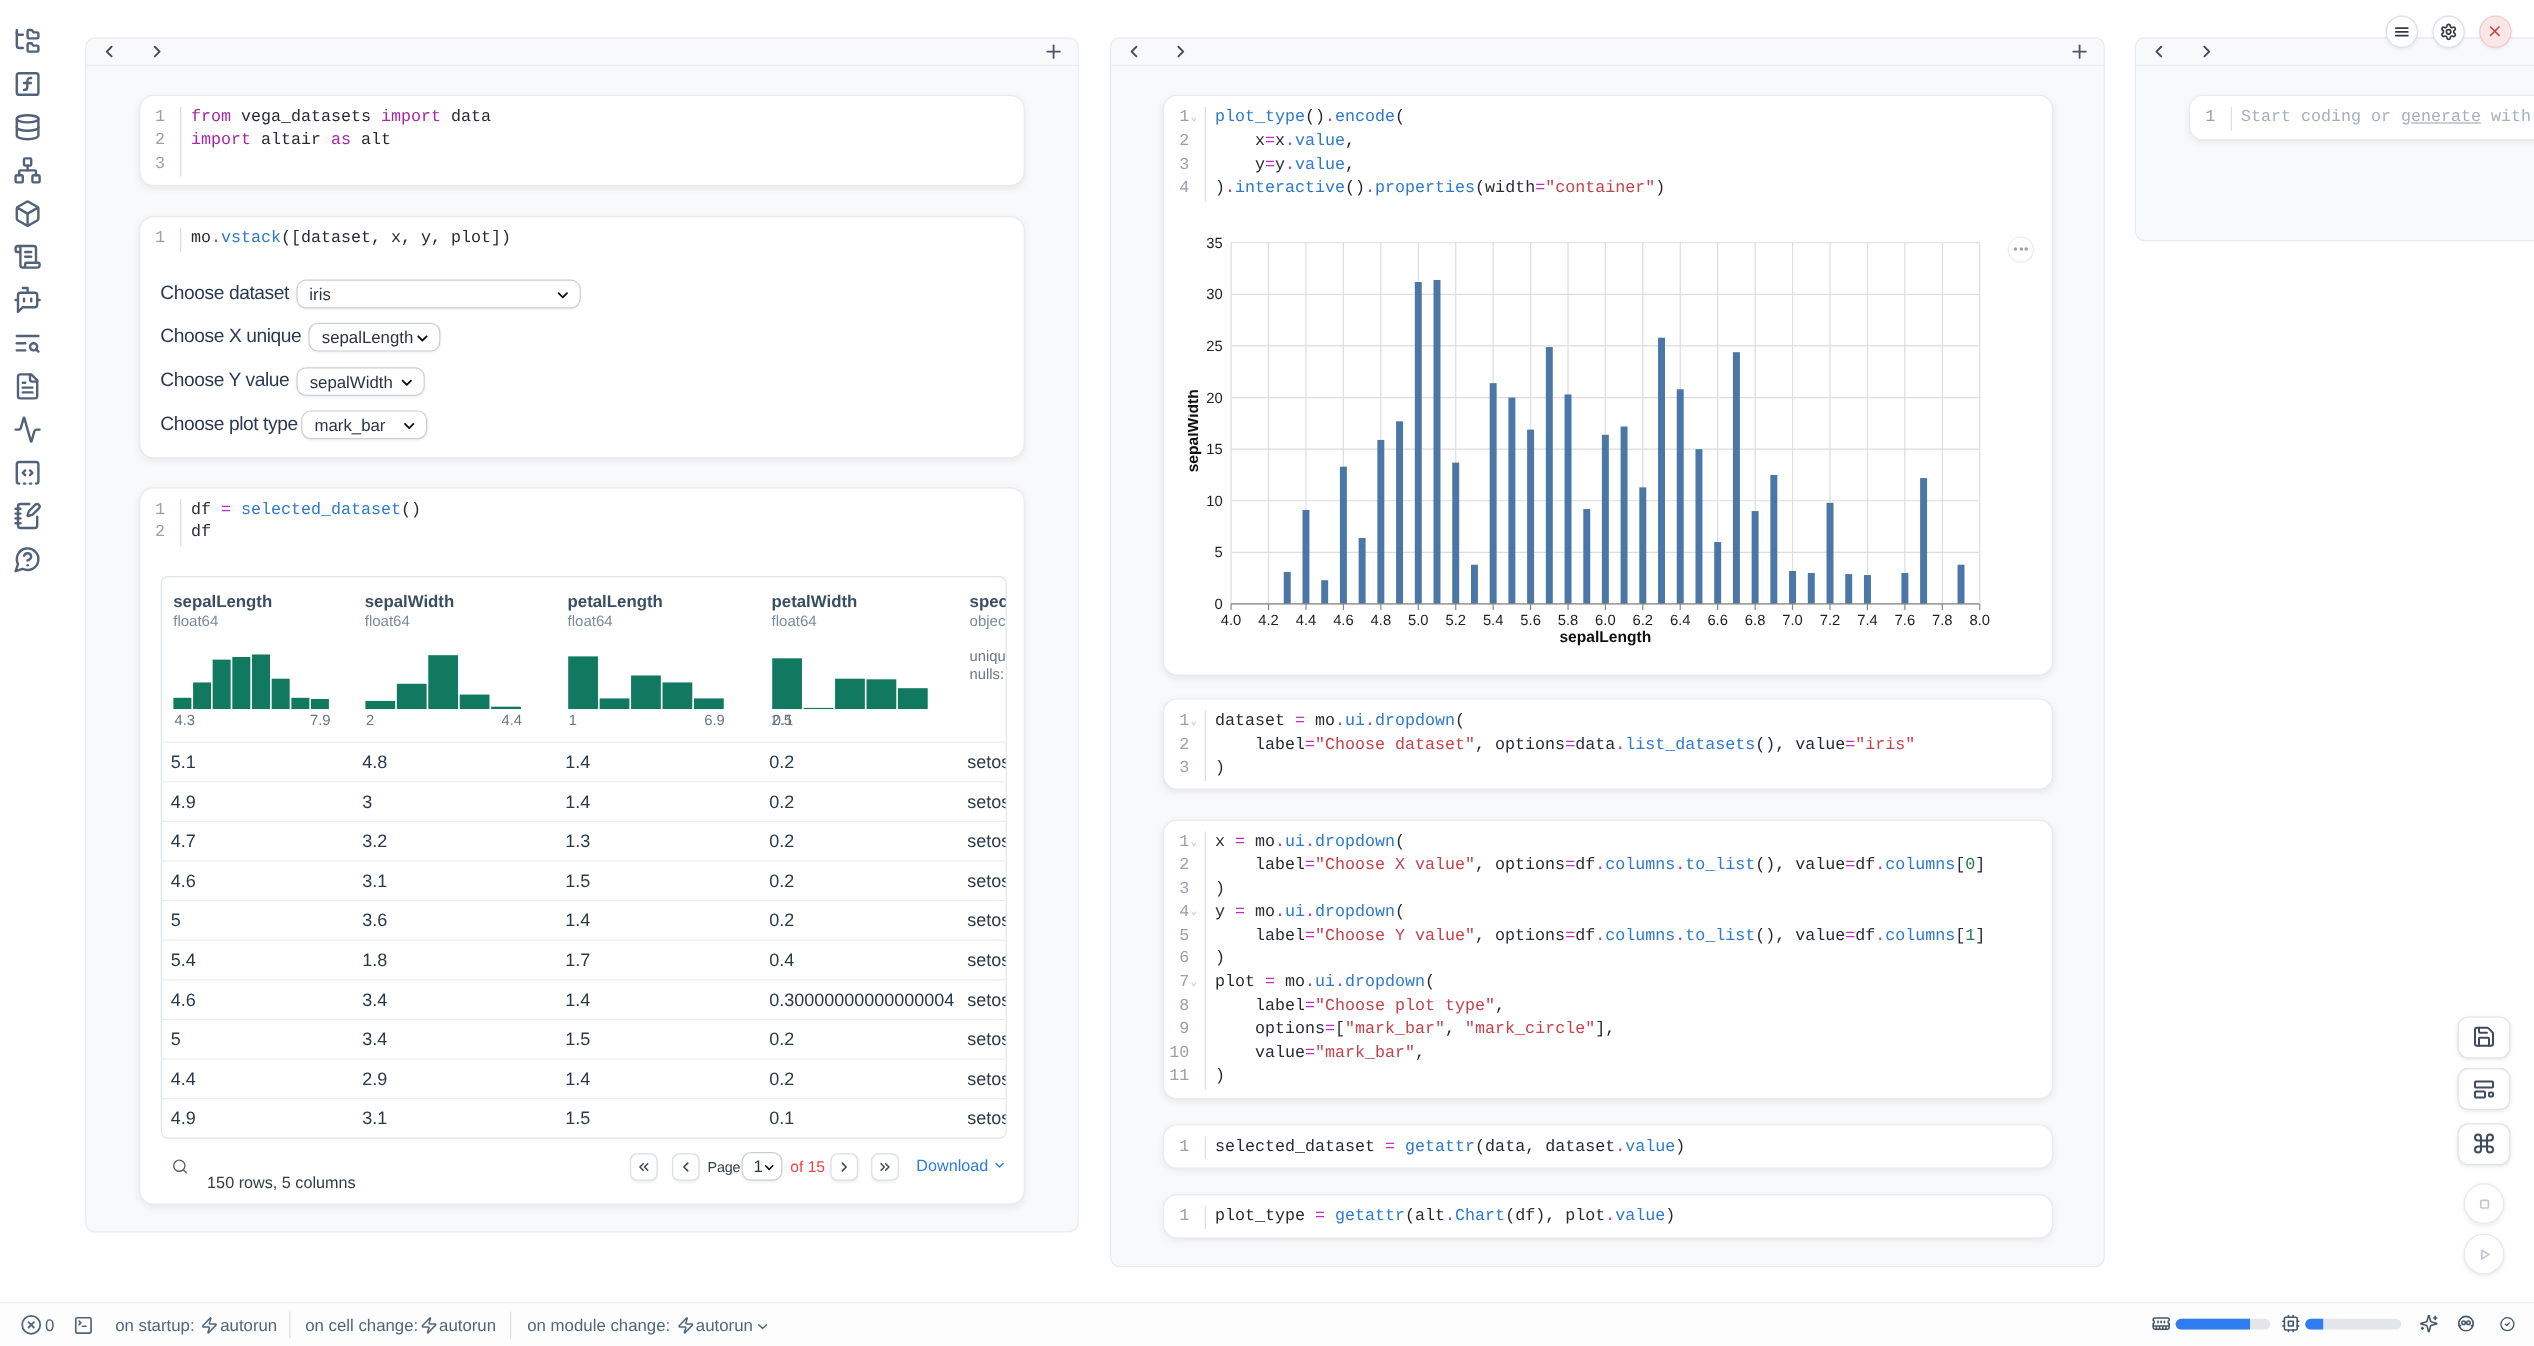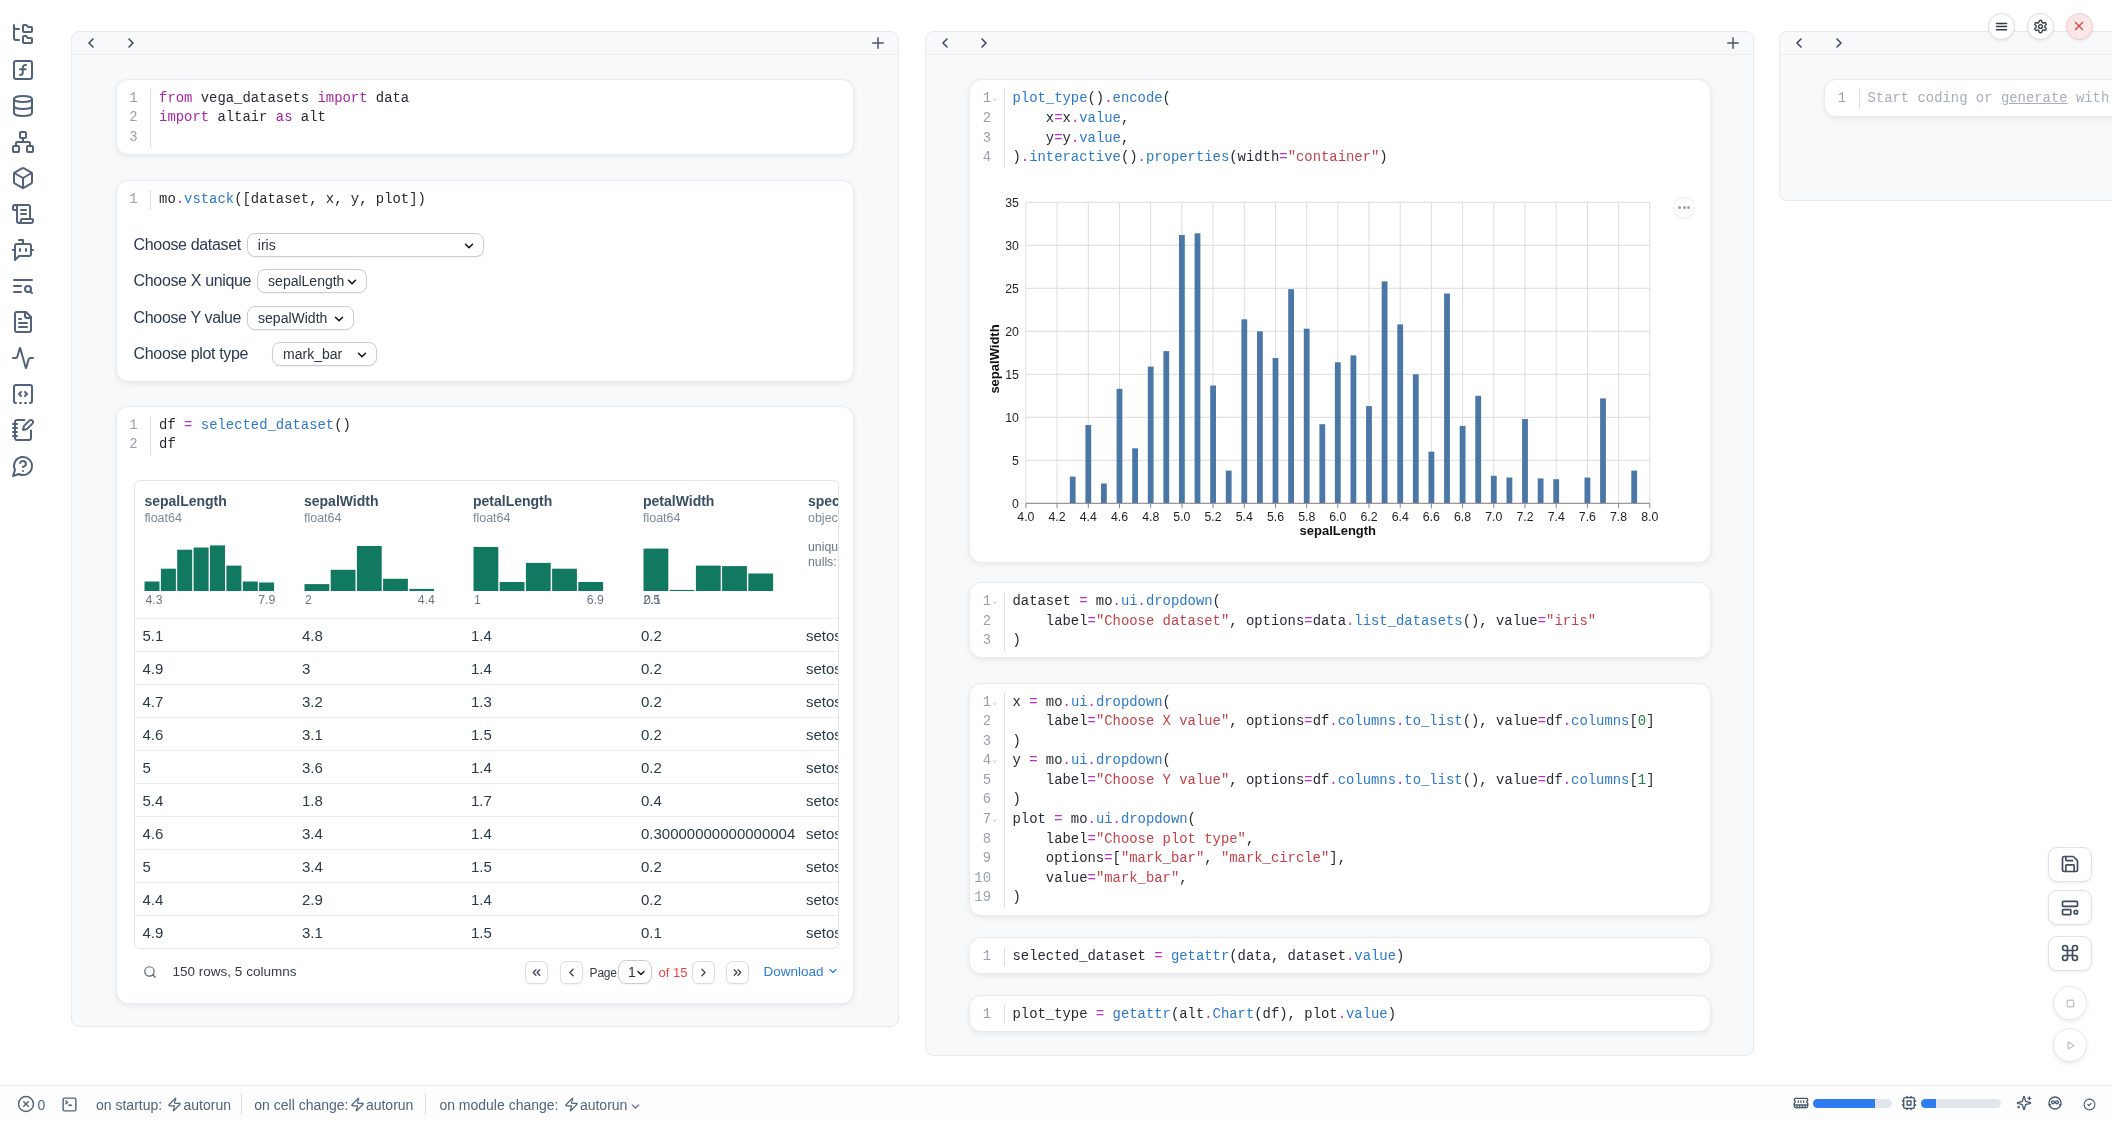--- a/index.html
+++ b/index.html
@@ -193,21 +193,21 @@
         </svg></span>
     </div>
 <div class="abs" style="left:17px;top:125px;height:24px;display:flex;align-items:center">
       <span class="lbl">Choose Y value</span>
       <span class="sel" style="width:107px;margin-left:6px">sepalWidth<svg width="14" height="14" viewBox="0 0 24 24" fill="none" stroke="#111" stroke-width="2.6" stroke-linecap="round" stroke-linejoin="round">
           <path d="m6 9 6 6 6-6"></path>
         </svg></span>
     </div>
 <div class="abs" style="left:17px;top:160.8px;height:24px;display:flex;align-items:center">
       <span class="lbl">Choose plot type</span>
-      <span class="sel" style="width:105px;margin-left:24px">mark_bar<svg width="14" height="14" viewBox="0 0 24 24" fill="none" stroke="#111" stroke-width="2.6" stroke-linecap="round" stroke-linejoin="round">
+      <span class="sel" style="width:105px;margin-left:3px">mark_bar<svg width="14" height="14" viewBox="0 0 24 24" fill="none" stroke="#111" stroke-width="2.6" stroke-linecap="round" stroke-linejoin="round">
           <path d="m6 9 6 6 6-6"></path>
         </svg></span>
     </div>
 </div>
 <div class="cell" style="left:115.6px;top:405.7px;width:738px;height:598px">
     <div class="code">
       <div class="gut">
         <div>1</div>
         <div>2</div>
       </div>
@@ -338,21 +338,21 @@
         <span style="left:335.7px">1.5</span>
         <span style="left:505.7px">0.1</span>
         <span style="left:670.7px">setosa</span>
       </div>
 </div>
 <div class="abs" style="left:20px;top:553px;width:698px;height:36px">
 <div class="abs" style="left:6px;top:5px"><svg width="14" height="14" viewBox="0 0 24 24" fill="none" stroke="#55606e" stroke-width="2" stroke-linecap="round" stroke-linejoin="round">
           <circle cx="11" cy="11" r="8"></circle>
           <path d="m21 21-4.3-4.3"></path>
         </svg></div>
-<div class="abs" style="left:36px;top:4px;font-size:13.5px;color:#333c48">150 rows, 5 columns</div>
+<div class="abs" style="left:36px;top:18px;font-size:13.5px;color:#333c48">150 rows, 5 columns</div>
 <div class="pgbtn" style="left:388.6px;top:1px">
         <svg width="13" height="13" viewBox="0 0 24 24" fill="none" stroke="#3c4654" stroke-width="2.4" stroke-linecap="round" stroke-linejoin="round">
           <path d="m11 17-5-5 5-5"></path>
           <path d="m18 17-5-5 5-5"></path>
         </svg>
       </div>
 <div class="pgbtn" style="left:423.4px;top:1px">
         <svg width="13" height="13" viewBox="0 0 24 24" fill="none" stroke="#3c4654" stroke-width="2.4" stroke-linecap="round" stroke-linejoin="round">
           <path d="m15 18-6-6 6-6"></path>
         </svg>
@@ -540,21 +540,21 @@
         <div>1</div>
         <div>2</div>
         <div>3</div>
         <div>4</div>
         <div>5</div>
         <div>6</div>
         <div>7</div>
         <div>8</div>
         <div>9</div>
         <div>10</div>
-        <div>19</div>
+        <div>11</div>
       </div>
       <div class="fold">
         <div>⌄</div>
         <div>&nbsp;</div>
         <div>&nbsp;</div>
         <div>⌄</div>
         <div>&nbsp;</div>
         <div>&nbsp;</div>
         <div>⌄</div>
         <div>&nbsp;</div>

